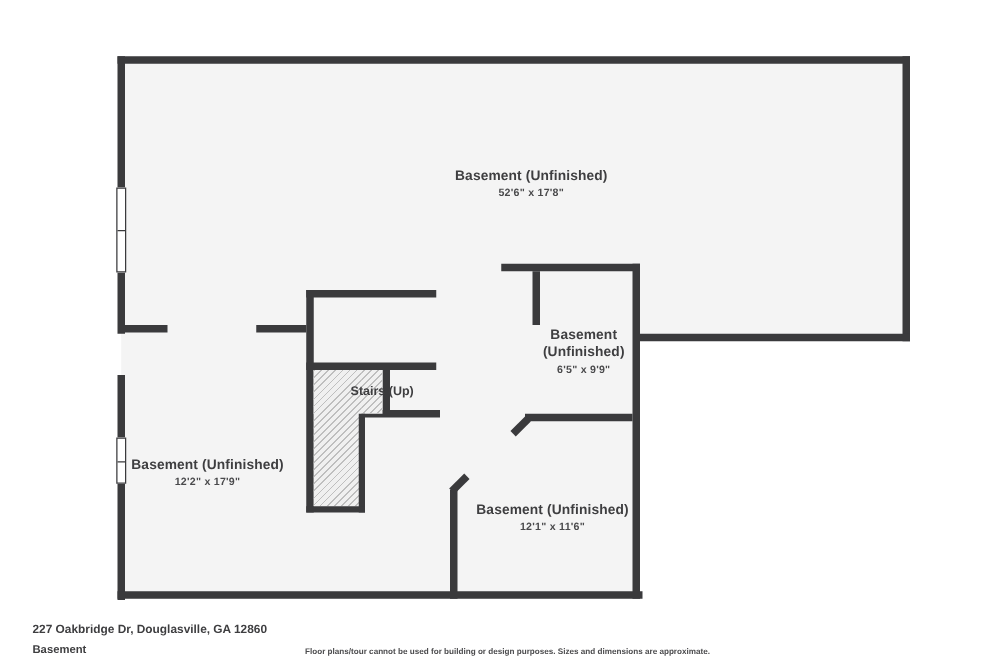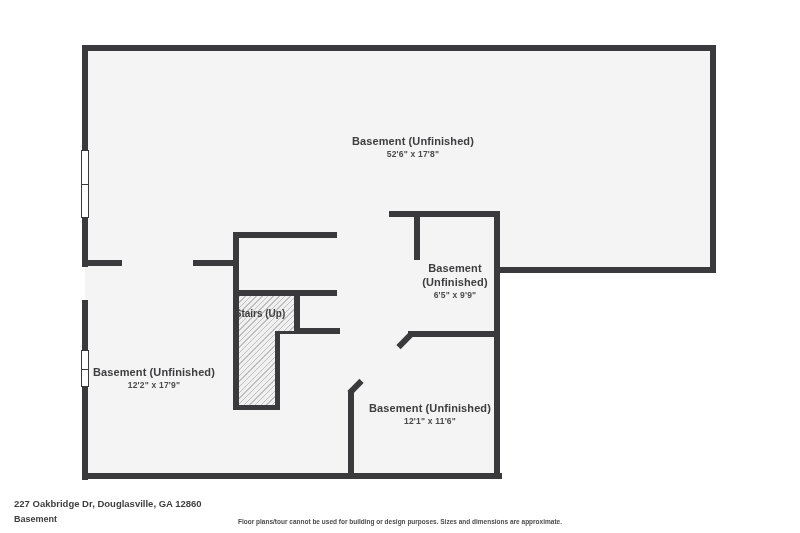--- a/index.html
+++ b/index.html
@@ -1,18 +1,18 @@
 <!DOCTYPE html>
 <html><head>
 <meta charset="utf-8">
 <style>
   html,body{margin:0;padding:0;background:#ffffff;}
   body{width:800px;height:533px;position:relative;overflow:hidden;
        font-family:"Liberation Sans","DejaVu Sans",sans-serif;color:#3e3e40;}
-  .canvas{position:absolute;inset:0;background:#ffffff;}
+  .canvas{position:absolute;inset:0;background:#ffffff;margin-left:12px;}
   .floor{position:absolute;background:#f4f4f4;}
   .wall{position:absolute;background:#3a3a3c;}
   .window{position:absolute;background:#ffffff;border:1px solid #3a3a3c;box-sizing:border-box;}
   .window .pane{position:absolute;left:0;right:0;top:50%;height:1px;background:#3a3a3c;}
   .hatch{position:absolute;background:#f0f0f0;
          background-image:repeating-linear-gradient(135deg,rgba(185,185,185,.9) 0 1px,transparent 1px 4px);}
   .hborder{position:absolute;background:#3a3a3c;}
   .tick{position:absolute;width:17px;height:6px;background:#3a3a3c;transform:rotate(-45deg);}
   .room-label{position:absolute;text-align:center;line-height:1.25;}
   .room-label .name{font-size:11px;font-weight:700;letter-spacing:.1px;}
@@ -83,21 +83,21 @@
   <div class="room-label" style="left:54px;top:366px;width:200px;">
     <div class="name">Basement (Unfinished)</div>
     <div class="dims">12'2" x 17'9"</div>
   </div>
 
   <div class="room-label" style="left:330px;top:402px;width:200px;">
     <div class="name">Basement (Unfinished)</div>
     <div class="dims">12'1" x 11'6"</div>
   </div>
 
-  <div class="stairs-label" style="left:217px;top:296px;width:86px;height:35px;">
+  <div class="stairs-label" style="left:233px;top:296px;width:86px;height:35px;justify-content:flex-end;">
     <span>Stairs (Up)</span>
   </div>
 
   <div class="addr">227 Oakbridge Dr, Douglasville, GA 12860</div>
   <div class="level">Basement</div>
   <div class="disclaimer">Floor plans/tour cannot be used for building or design purposes. Sizes and dimensions are approximate.</div>
 
 </div>
 
 </body></html>

